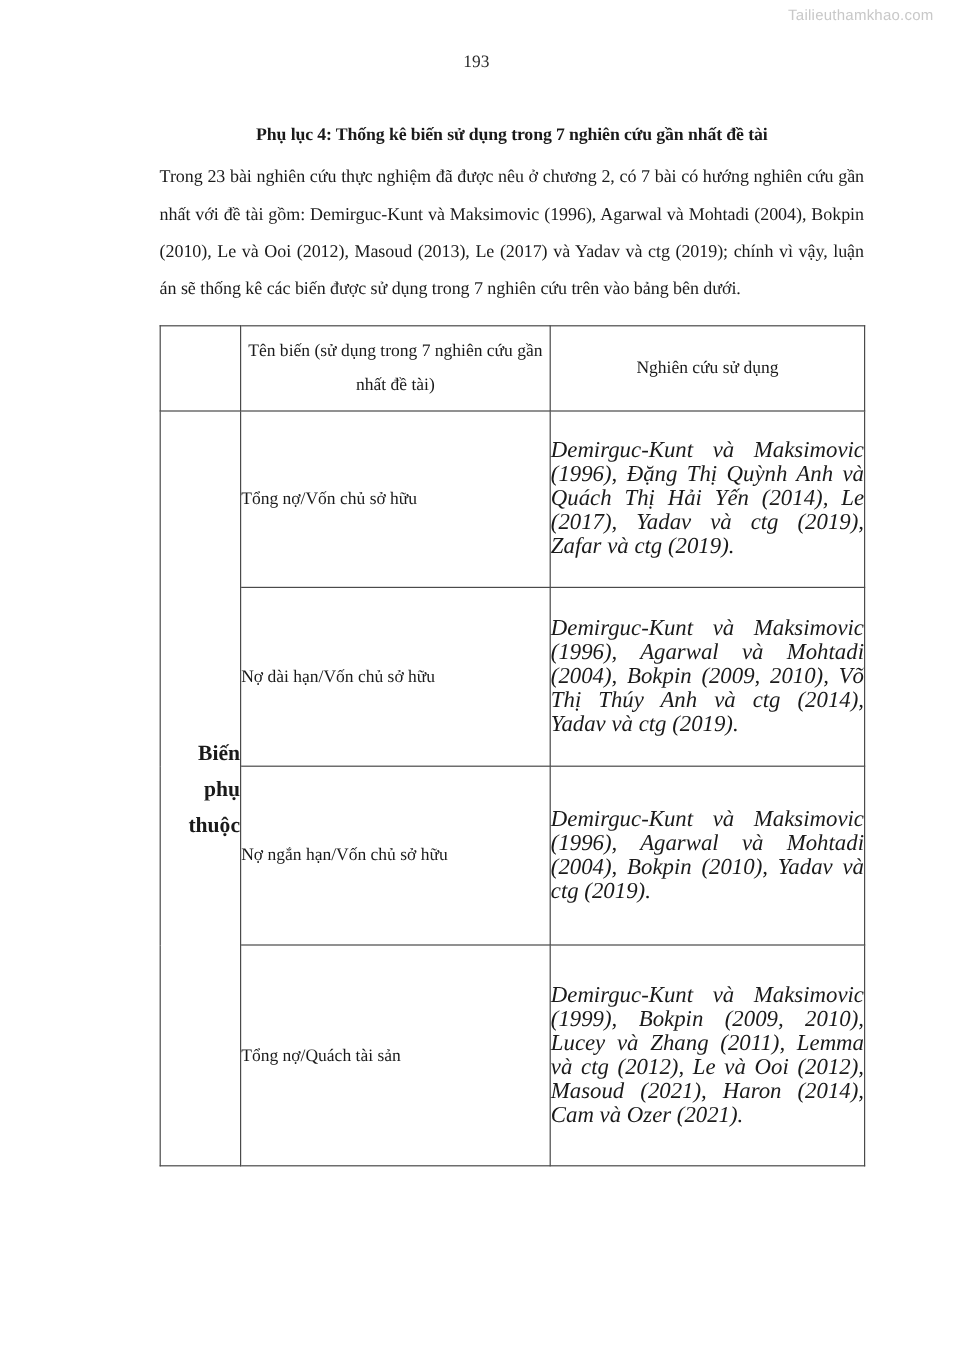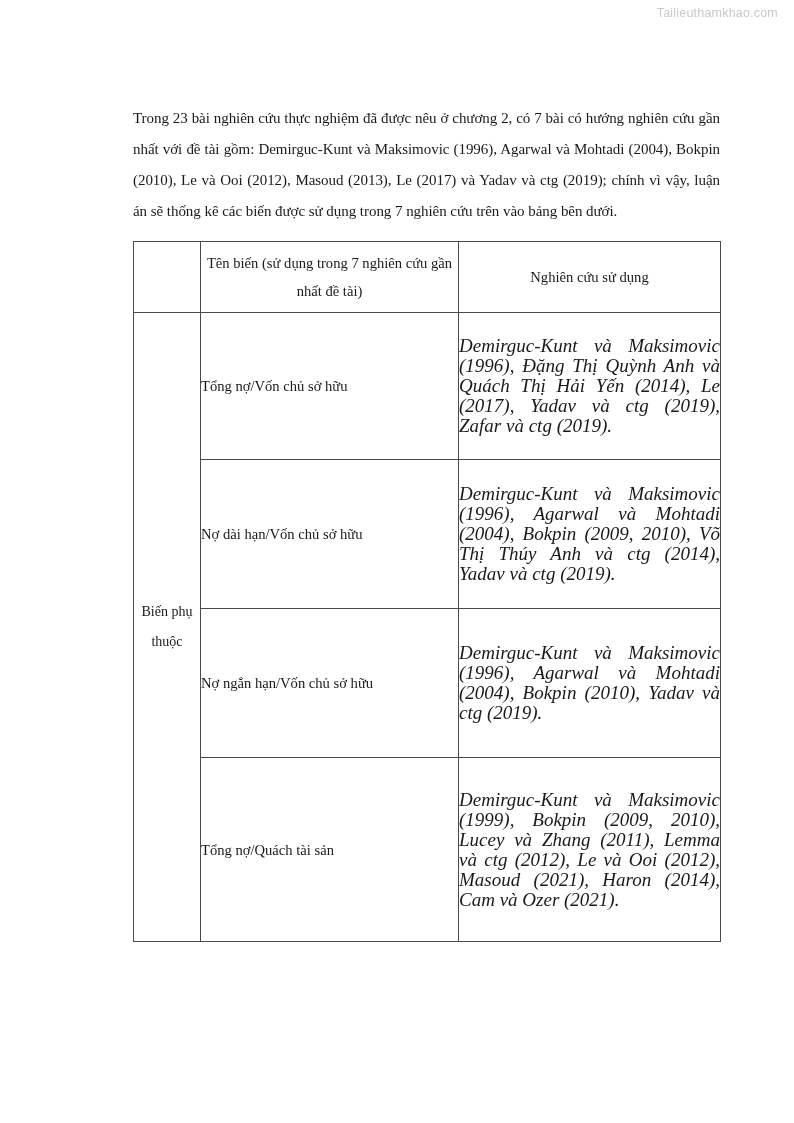--- a/index.html
+++ b/index.html
@@ -93,23 +93,23 @@
 
   .hdr-cell {
     text-align: center;
     font-weight: normal;
     font-size: 14.6px;
     line-height: 28px;
     padding: 8px 14px;
   }
 
   .group-cell {
-    text-align: center;
-    font-weight: normal;
-    font-size: 14px;
+    text-align: right;
+    font-weight: bold;
+    font-size: 18px;
     line-height: 30px;
     padding: 0 6px;
   }
 
   .name-cell {
     padding: 0 0 0 12px;
     font-size: 14.6px;
     line-height: 28px;
   }
 
@@ -128,23 +128,25 @@
   .row-3 td { height: 148px; }
   .row-4 td { height: 183px; }
 </style>
 </head>
 <body>
 
 <div class="page">
 
   <div class="watermark">Tailieuthamkhao.com</div>
 
+  <div class="page-number">193</div>
 
   <div class="content">
 
+    <h1 class="appendix-title">Phụ lục 4: Thống kê biến sử dụng trong 7 nghiên cứu gần nhất đề tài</h1>
 
     <p class="intro-paragraph">Trong 23 bài nghiên cứu thực nghiệm đã được nêu ở chương 2, có 7 bài có hướng nghiên cứu gần nhất với đề tài gồm: Demirguc-Kunt và Maksimovic (1996), Agarwal và Mohtadi (2004), Bokpin (2010), Le và Ooi (2012), Masoud (2013), Le (2017) và Yadav và ctg (2019); chính vì vậy, luận án sẽ thống kê các biến được sử dụng trong 7 nghiên cứu trên vào bảng bên dưới.</p>
 
     <table class="var-table">
       <colgroup>
         <col class="c-group">
         <col class="c-name">
         <col class="c-study">
       </colgroup>
       <thead>

